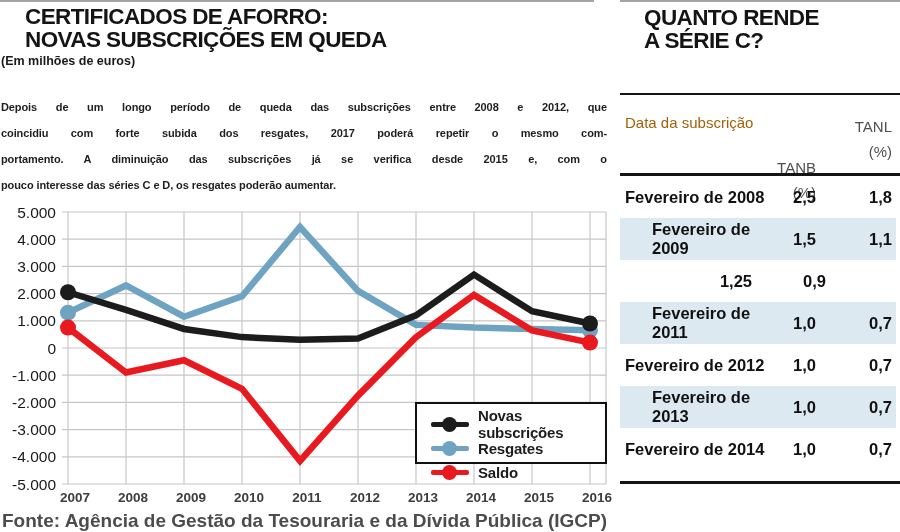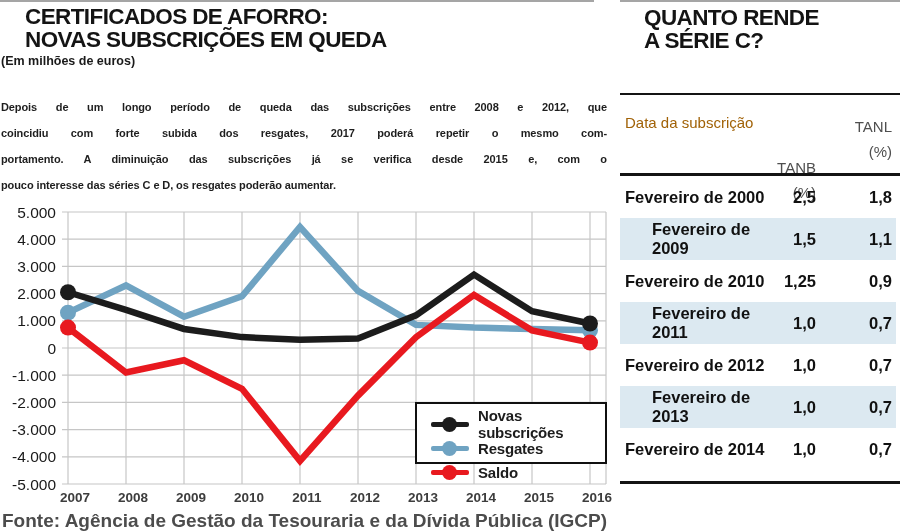--- a/index.html
+++ b/index.html
@@ -181,31 +181,30 @@
       <div class="hcol hc2">
         <span>TANL</span>
         <span>(%)</span>
       </div>
     </div>
 
     <div class="rule-black r2"></div>
 
     <div class="tbody" id="rates-rows">
         <div class="trow">
-          <div class="tcell name">Fevereiro de 2000</div>
+          <div class="tcell name">Fevereiro de 2008</div>
           <div class="tcell num n1">2,5</div>
           <div class="tcell num n2">1,8</div>
         </div>
         <div class="trow alt" style="background: rgb(220, 233, 241);">
           <div class="tcell name">Fevereiro de 2009</div>
           <div class="tcell num n1">1,5</div>
           <div class="tcell num n2">1,1</div>
         </div>
         <div class="trow">
-          <div class="tcell name">Fevereiro de 2010</div>
           <div class="tcell num n1">1,25</div>
           <div class="tcell num n2">0,9</div>
         </div>
         <div class="trow alt" style="background: rgb(220, 233, 241);">
           <div class="tcell name">Fevereiro de 2011</div>
           <div class="tcell num n1">1,0</div>
           <div class="tcell num n2">0,7</div>
         </div>
         <div class="trow">
           <div class="tcell name">Fevereiro de 2012</div>

